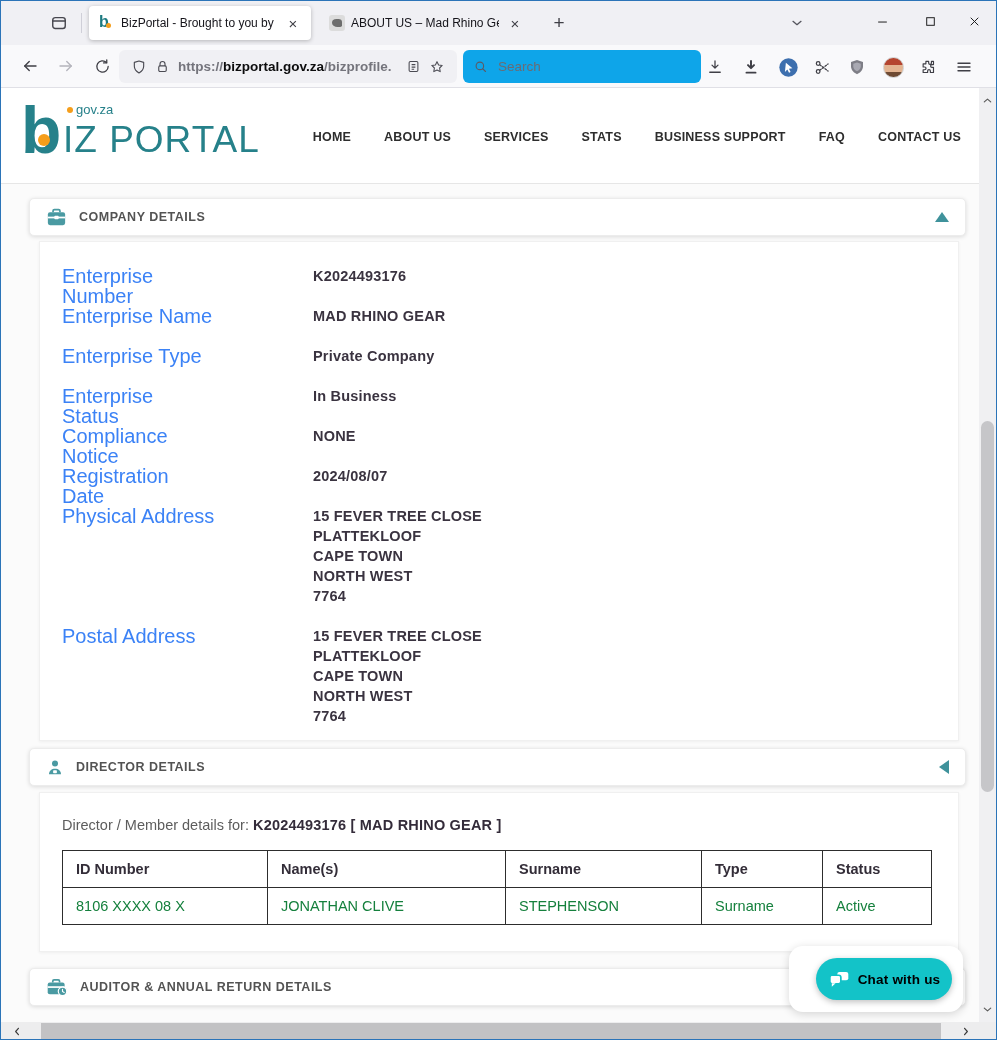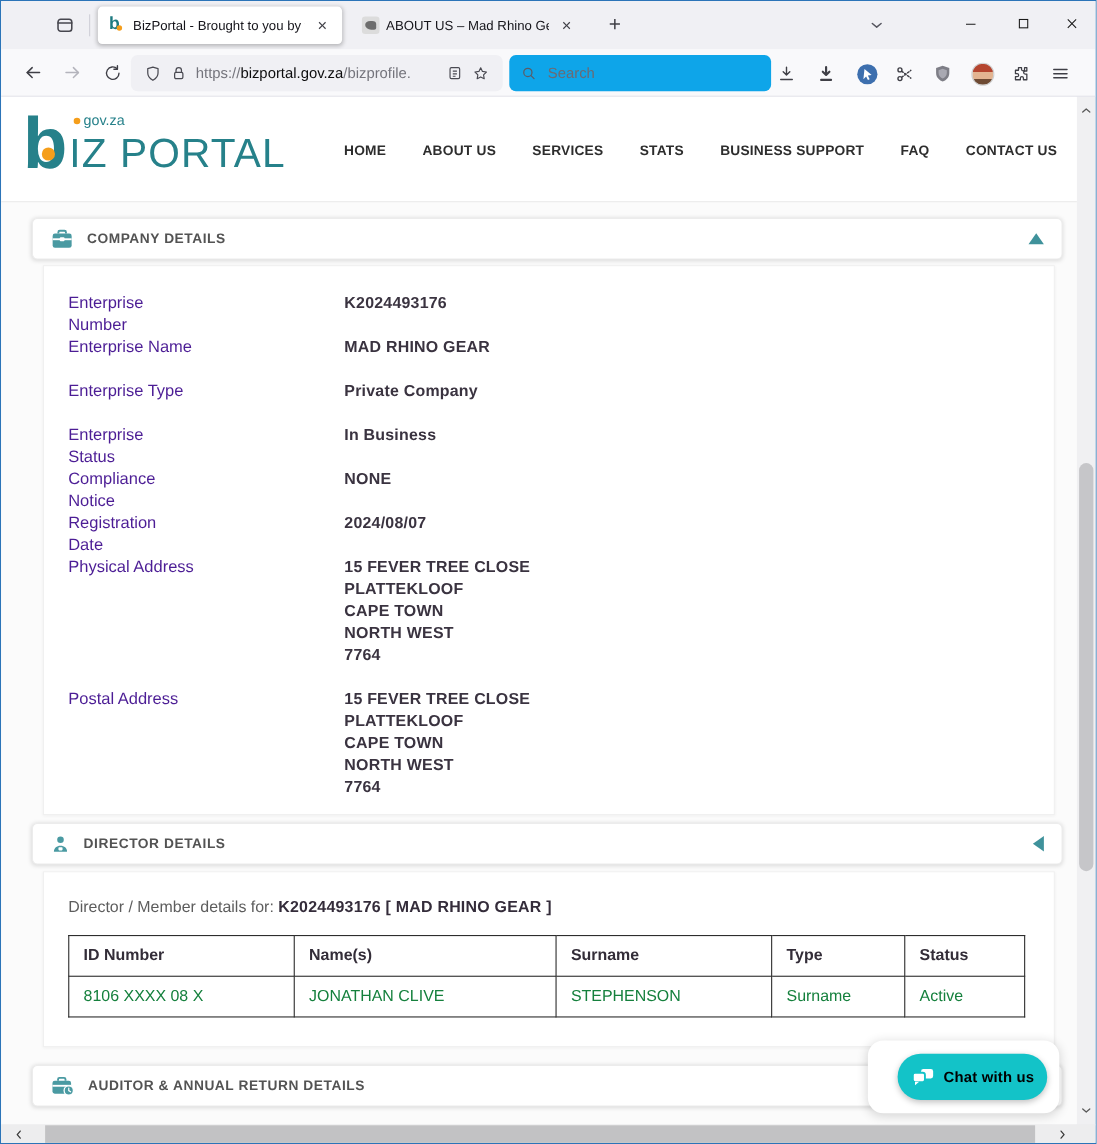--- a/index.html
+++ b/index.html
@@ -21,21 +21,21 @@
   .favicon-rhino i{position:absolute;left:3px;top:4px;width:10px;height:8px;background:#6d6d6d;border-radius:50% 40% 20% 60%;}
   .newtab{position:absolute;left:544px;top:8px;width:28px;height:28px;display:flex;align-items:center;justify-content:center;color:#3f3f46;font-size:19px;border-radius:4px;}
   .tabchev{position:absolute;left:782px;top:8px;width:28px;height:28px;display:flex;align-items:center;justify-content:center;color:#55555e;}
   .winbtn{position:absolute;top:0;width:46px;height:40px;display:flex;align-items:center;justify-content:center;color:#1a1a1a;}
   .winbtn.min{left:858px;} .winbtn.max{left:906px;} .winbtn.cls{left:950px;}
 
   
   .toolbar{position:absolute;left:0;top:44px;width:995px;height:43px;background:#f9f9fb;border-bottom:1px solid #e0e0e6;}
   .navbtn{position:absolute;top:48px;width:34px;height:34px;display:flex;align-items:center;justify-content:center;color:#3f3f46;border-radius:4px;}
   .navbtn.disabled{color:#b4b4bc;}
-  .urlbar{position:absolute;left:118px;top:49px;width:338px;height:33px;background:#f0f0f4;border-radius:6px;display:flex;align-items:center;padding:0 8px;}
+  .urlbar{position:absolute;left:118px;top:49px;width:338px;height:33px;background:#f0f0f4;border-radius:6px;display:flex;align-items:center;padding:0 8px;font-weight:bold;}
   .urlbar .ic{color:#4a4a52;display:flex;align-items:center;margin:0 4px;}
   .urltext{flex:1;font-size:13.5px;white-space:nowrap;overflow:hidden;margin-left:4px;}
   .urltext .dim{color:#74747c;} .urltext .dom{color:#0c0c0d;}
   .searchbar{position:absolute;left:462px;top:49px;width:238px;height:33px;background:#0ea5e9;border-radius:6px;display:flex;align-items:center;padding:0 10px;}
   .searchbar input{border:0;background:transparent;outline:none;font-size:13.5px;color:#3f3f46;width:170px;margin-left:8px;}
   .searchbar input::placeholder{color:#6b6b74;opacity:1;}
   .tbicon{position:absolute;top:53px;width:26px;height:26px;display:flex;align-items:center;justify-content:center;color:#3f3f46;}
   .avatar{width:21px;height:21px;border-radius:50%;background:linear-gradient(180deg,#b5452f 0 38%,#e3b491 38% 72%,#6e4a33 72%);border:1px solid #d0d0d0;}
   .ublock{color:#7e7e86;}
 
@@ -53,21 +53,21 @@
   
   .content{position:absolute;left:0;top:183px;width:978px;height:839px;background:#fbfbfb;}
   .card{position:absolute;left:28px;width:937px;height:38px;background:#fff;border:1px solid #ececec;border-radius:5px;box-shadow:0 1px 4px rgba(0,0,0,.13);display:flex;align-items:center;padding:0 16px;}
   .card .sec-title{font-size:12.5px;font-weight:600;color:#535353;letter-spacing:.5px;margin-left:12px;flex:1;}
   .tri-up{width:0;height:0;border-left:7px solid transparent;border-right:7px solid transparent;border-bottom:10px solid #3f929b;}
   .tri-left{width:0;height:0;border-top:7px solid transparent;border-bottom:7px solid transparent;border-right:10px solid #3f929b;}
   .panel{position:absolute;left:38px;width:920px;background:#fff;border:1px solid #f0f0f0;box-shadow:0 1px 3px rgba(0,0,0,.05);}
   .panel-company{top:57px;height:500px;padding:24px 22px;}
   .frow{display:flex;}
   .frow.gap-top{margin-top:20px;}
-  .flabel{width:251px;font-size:15px;color:#4c1d95;line-height:20px;white-space:pre-line;}
+  .flabel{width:251px;font-size:20px;color:#3b82f6;line-height:20px;white-space:pre-line;}
   .fvalue{font-size:14.5px;font-weight:700;color:#3a3340;line-height:20px;white-space:pre-line;letter-spacing:.2px;}
   .panel-director{top:608px;height:160px;padding:24px 22px;}
   .dintro{font-size:14.5px;color:#5d5d5d;}
   .dintro b{color:#342c3a;font-weight:700;letter-spacing:.2px;}
   table.dtable{border-collapse:collapse;margin-top:17px;}
   .dtable th,.dtable td{border:1px solid #2d2d2d;padding:8px 13px;text-align:left;font-size:14.5px;line-height:20px;}
   .dtable th{font-weight:700;color:#332d38;}
   .dtable td{color:#15803d;font-weight:400;}
   .col-id{width:205px;} .col-name{width:238px;} .col-sur{width:196px;} .col-type{width:121px;} .col-status{width:109px;}
   .hdr-company{top:14px;} .hdr-director{top:564px;} .hdr-auditor{top:784px;}

